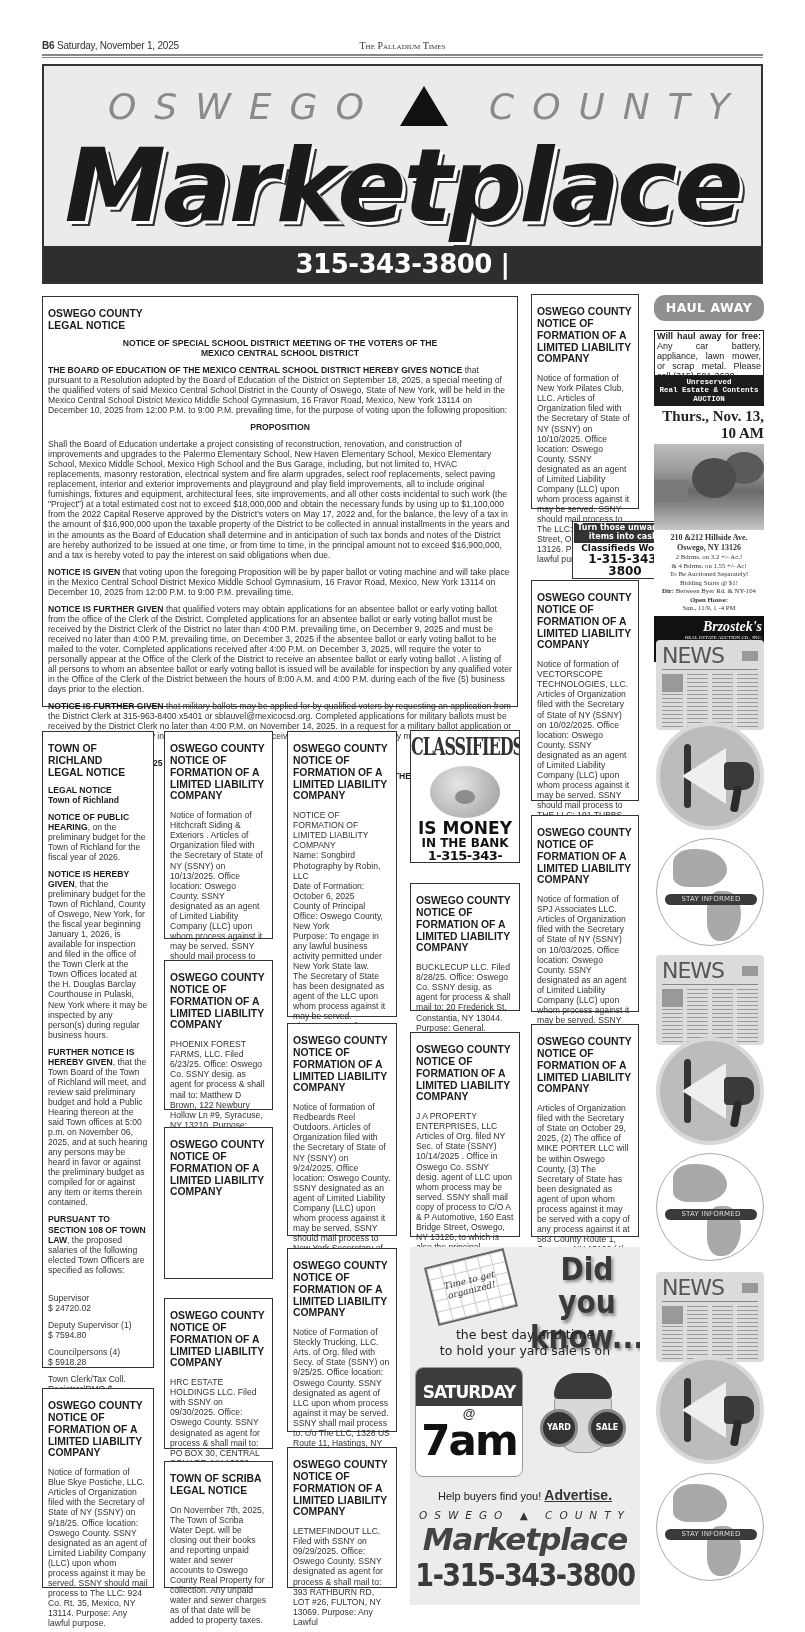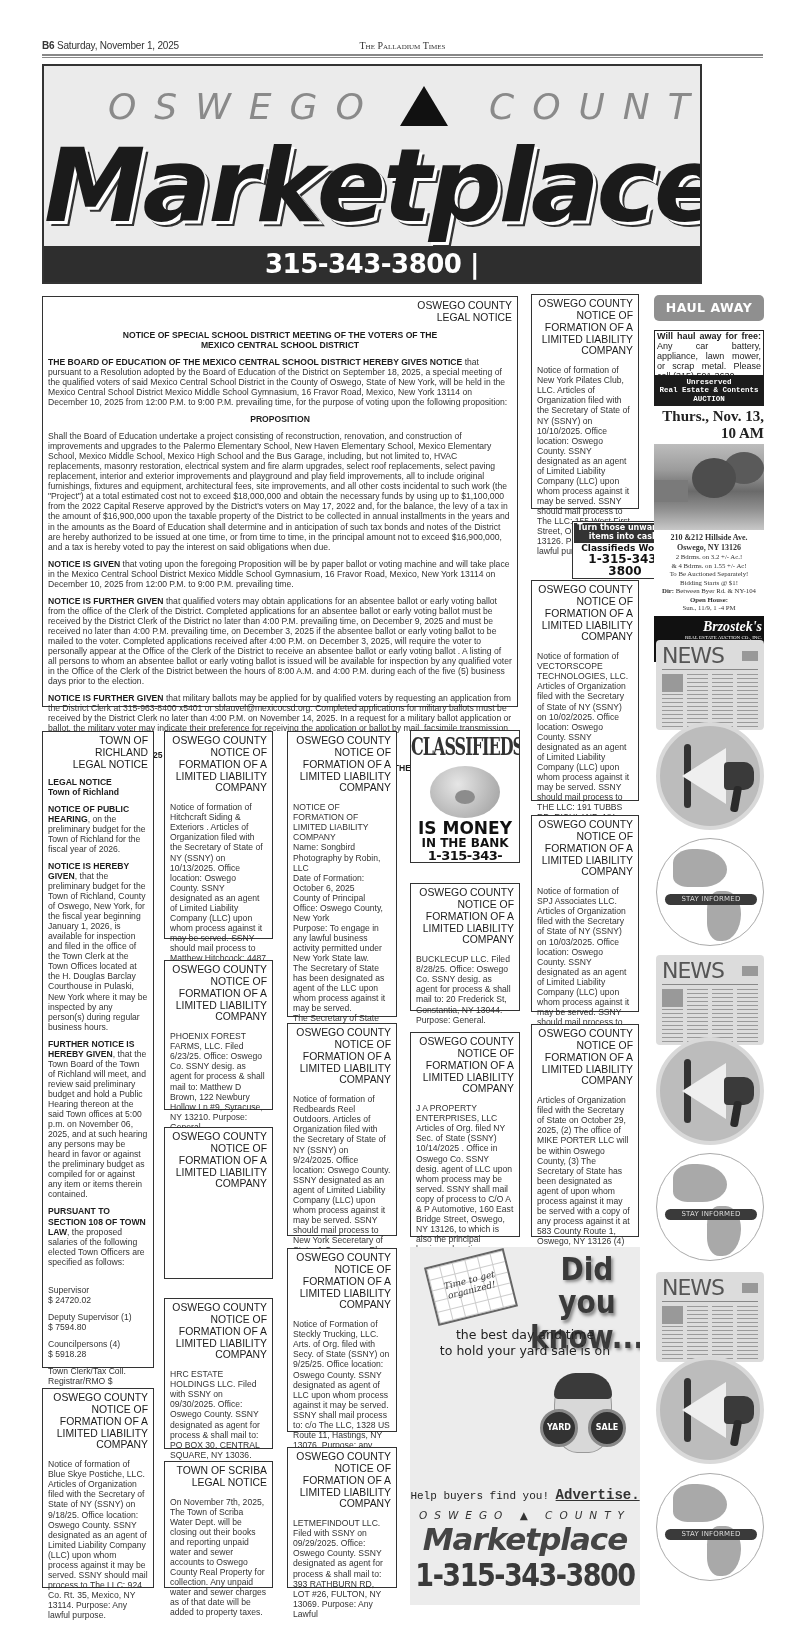--- a/index.html
+++ b/index.html
@@ -2,39 +2,39 @@
 <html><head>
 <meta charset="utf-8">
 <style>
   * { box-sizing: border-box; margin: 0; padding: 0; }
   body { width: 805px; height: 1632px; background: #fff; position: relative; overflow: hidden; font-family: "Liberation Sans", sans-serif; color: #222; }
   .abs { position: absolute; }
   .folio { top: 40px; left: 42px; font-size: 10px; font-weight: bold; font-family: "Liberation Sans", sans-serif; color: #333; letter-spacing: -0.2px; }
   .folio span.d { font-weight: normal; }
   .paper { top: 40px; left: 0; width: 805px; text-align: center; font-family: "Liberation Serif", serif; font-size: 10px; font-variant: small-caps; color: #333; }
   .rule { top: 54px; left: 42px; width: 721px; height: 4px; border-top: 2px solid #888; border-bottom: 1px solid #888; }
-  .masthead { top: 64px; left: 42px; width: 660px; height: 220px; border: 2px solid #333; background: #ebebeb; overflow: hidden; }
+  .masthead { top: 64px; left: 42px; width: 721px; height: 220px; border: 2px solid #333; background: #ebebeb; overflow: hidden; }
   .mh-county { position: absolute; top: 20px; left: 0; width: 100%; font-family: "DejaVu Sans", sans-serif; font-style: italic; font-size: 36px; color: #8a8a8a; letter-spacing: 18px; }
   .mh-county .l { position: absolute; left: 64px; }
   .mh-county .r { position: absolute; left: 445px; }
   .mh-arrow { position: absolute; left: 356px; top: 20px; width: 0; height: 0; border-left: 24px solid transparent; border-right: 24px solid transparent; border-bottom: 40px solid #111; }
   .mh-title { position: absolute; top: 60px; left: 0; width: 100%; text-align: center; font-family: "DejaVu Sans", sans-serif; font-weight: bold; font-style: italic; font-size: 102px; color: #1b1b1b; letter-spacing: -3px; text-shadow: 3px 3px 0 #fff, 5px 5px 0 #333; }
   .mh-bar { position: absolute; bottom: 0; left: 0; width: 100%; height: 36px; background: #2e2e2e; color: #fff; font-family: "DejaVu Sans", sans-serif; font-weight: bold; font-size: 26px; text-align: center; line-height: 36px; letter-spacing: -0.5px; }
 
   .box { border: 1.5px solid #333; background: #fff; padding: 3px 5px; font-size: 8.6px; line-height: 1.17; color: #333; }
-  .box h3 { font-size: 10.4px; font-weight: normal; text-align: right; line-height: 1.14; margin-bottom: 8px; color: #1c1c1c; }
+  .box h3 { font-size: 10.4px; font-weight: bold; text-align: left; line-height: 1.14; margin-bottom: 8px; color: #1c1c1c; margin-top: 8px; }
   .box p { margin-bottom: 7px; }
   .box b { color: #1c1c1c; }
   .right { text-align: right; }
 
   .big h3 { font-size: 10.4px; margin-bottom: 6px; }
   .big h4 { font-size: 8.6px; text-align: center; font-weight: bold; margin-bottom: 7px; color: #1c1c1c; }
   .big p { margin-bottom: 7px; }
 
-  .haul { left: 654px; top: 295px; width: 110px; height: 26px; background: #8f8f8f; border-radius: 5px; color: #fff; font-family: "DejaVu Sans", sans-serif; font-weight: bold; font-size: 12.5px; text-align: center; line-height: 26px; letter-spacing: 0.5px; }
+  .haul { left: 654px; top: 295px; width: 110px; height: 26px; background: #8f8f8f; border-radius: 11px; color: #fff; font-family: "DejaVu Sans", sans-serif; font-weight: bold; font-size: 12.5px; text-align: center; line-height: 26px; letter-spacing: 0.5px; }
   .haul-text { left: 654px; top: 330px; width: 110px; border: 1.5px solid #222; padding: 1px 2px; font-size: 9px; line-height: 1.1; text-align: justify; color: #222; }
 
   .auction { left: 654px; top: 375px; width: 110px; height: 216px; background: #fff; }
   .auc-head { background: #1c1c1c; color: #fff; font-family: Liberation Mono, monospace; font-weight: bold; font-size: 7.5px; text-align: center; padding: 3px 2px; line-height: 1.12; }
   .auc-date { font-family: "Liberation Serif", serif; font-weight: bold; font-size: 15px; text-align: right; padding: 2px 0; color: #222; }
   .auc-photo { height: 86px; background: linear-gradient(180deg, #bdbdbd 0%, #9c9c9c 30%, #6a6a6a 55%, #8e8e8e 75%, #c8c8c8 100%); position: relative; }
   .auc-tree { position: absolute; left: 38px; top: 14px; width: 44px; height: 40px; border-radius: 50%; background: #4d4d4d; }
   .auc-tree2 { position: absolute; left: 70px; top: 8px; width: 40px; height: 32px; border-radius: 50%; background: #5a5a5a; }
   .auc-house { position: absolute; left: 0; top: 36px; width: 34px; height: 22px; background: #7a7a7a; }
   .auc-body { font-family: "Liberation Serif", serif; font-size: 6.8px; text-align: center; line-height: 1.25; color: #333; padding-top: 3px; }
@@ -62,21 +62,21 @@
   .hand { position: absolute; left: 0; top: 80px; width: 100%; font-family: "DejaVu Sans", sans-serif; font-size: 12.5px; line-height: 1.3; color: #222; }
   .sat { position: absolute; left: 5px; top: 120px; width: 108px; height: 110px; background: #fff; border-radius: 8px; overflow: hidden; border: 1px solid #999; }
   .sat .top { background: #3c3c3c; color: #fff; font-family: "DejaVu Sans", sans-serif; font-weight: bold; font-size: 17px; padding: 14px 0 4px; letter-spacing: -1px; }
   .sat .at { font-size: 13px; font-weight: bold; color: #333; }
   .sat .seven { font-family: "DejaVu Sans", sans-serif; font-weight: bold; font-size: 42px; line-height: 0.95; color: #111; letter-spacing: -2px; }
   .binoc { position: absolute; left: 122px; top: 126px; width: 100px; height: 106px; }
   .binoc .head { position: absolute; left: 22px; top: 0; width: 58px; height: 80px; border-radius: 40%; background: #d8d8d8; border: 1px solid #999; }
   .binoc .hair { position: absolute; left: 22px; top: 0; width: 58px; height: 26px; border-radius: 30px 30px 6px 6px; background: #3a3a3a; }
   .binoc .lens { position: absolute; top: 36px; width: 38px; height: 38px; border-radius: 50%; background: #333; border: 3px solid #888; color: #fff; font-family: "DejaVu Sans", sans-serif; font-weight: bold; font-size: 8px; line-height: 32px; }
   .binoc .lens.l { left: 8px; } .binoc .lens.r { left: 56px; }
-  .help { position: absolute; left: 0; top: 240px; width: 100%; font-family: Liberation Mono, monospace; font-size: 11px; color: #222; }
+  .help { position: absolute; left: 0; top: 240px; width: 100%; font-family: Liberation Sans, sans-serif; font-size: 11px; color: #222; }
   .help b { font-weight: bold; font-size: 14px; text-decoration: underline; color: #333; }
   .ym-county { position: absolute; top: 262px; left: 0; width: 100%; font-family: "DejaVu Sans", sans-serif; font-style: italic; font-size: 10.5px; letter-spacing: 7px; color: #333; }
   .ym-title { position: absolute; top: 274px; left: 0; width: 100%; font-family: "DejaVu Sans", sans-serif; font-weight: bold; font-style: italic; font-size: 31px; color: #444; letter-spacing: -1px; }
   .ym-phone { position: absolute; top: 312px; left: 0; width: 100%; font-family: "DejaVu Sans", sans-serif; font-weight: bold; font-size: 27px; color: #3a3a3a; letter-spacing: -1.5px; transform: scaleY(1.2); }
 
   .news { left: 656px; width: 108px; height: 90px; background: #dcdcdc; border-radius: 4px; padding: 5px 6px; }
   .news .nt { font-family: "DejaVu Sans", sans-serif; font-size: 22px; color: #555; letter-spacing: -1px; line-height: 1; display: flex; justify-content: space-between; align-items: center; border-bottom: 1px solid #888; padding-bottom: 2px; }
   .news .nt .bar { width: 16px; height: 10px; background: #999; }
   .news .cols { display: flex; gap: 4px; margin-top: 4px; }
   .news .col { flex: 1; height: 54px; background: repeating-linear-gradient(#9a9a9a 0 1px, transparent 1px 4px); }
@@ -331,20 +331,25 @@
 </div>
 <div class="abs box" style="left:531px; top:1024px; width:108px; height:213px;">
   <h3><span>OSWEGO COUNTY</span><br><span>NOTICE OF</span><br><span>FORMATION OF A</span><br><span>LIMITED LIABILITY</span><br><span>COMPANY</span></h3>
   <p>Articles of Organization filed with the Secretary of State on October 29, 2025, (2) The office of MIKE PORTER LLC will be within Oswego County, (3) The Secretary of State has been designated as agent of upon whom process against it may be served with a copy of any process against it at 583 County Route 1, Oswego, NY 13126 (4) the purpose of such limited liability company is any lawful purpose.</p>
 </div>
 
 <div class="abs yard">
   <div class="cal">Time to get organized!</div>
   <div class="did"><span>Did you</span><br><span>know...</span></div>
   <div class="hand"><span>the best day and time</span><br><span>to hold your yard sale is on</span></div>
+  <div class="sat">
+    <div class="top">SATURDAY</div>
+    <div class="at">@</div>
+    <div class="seven">7am</div>
+  </div>
   <div class="binoc">
     <div class="head"></div>
       <div class="hair"></div>
     <div class="lens l">YARD</div>
     <div class="lens r">SALE</div>
   </div>
   <div class="help"><span>Help buyers find you! </span><b>Advertise.</b></div>
   <div class="ym-county">OSWEGO ▲ COUNTY</div>
   <div class="ym-title">Marketplace</div>
   <div class="ym-phone">1-315-343-3800</div>

